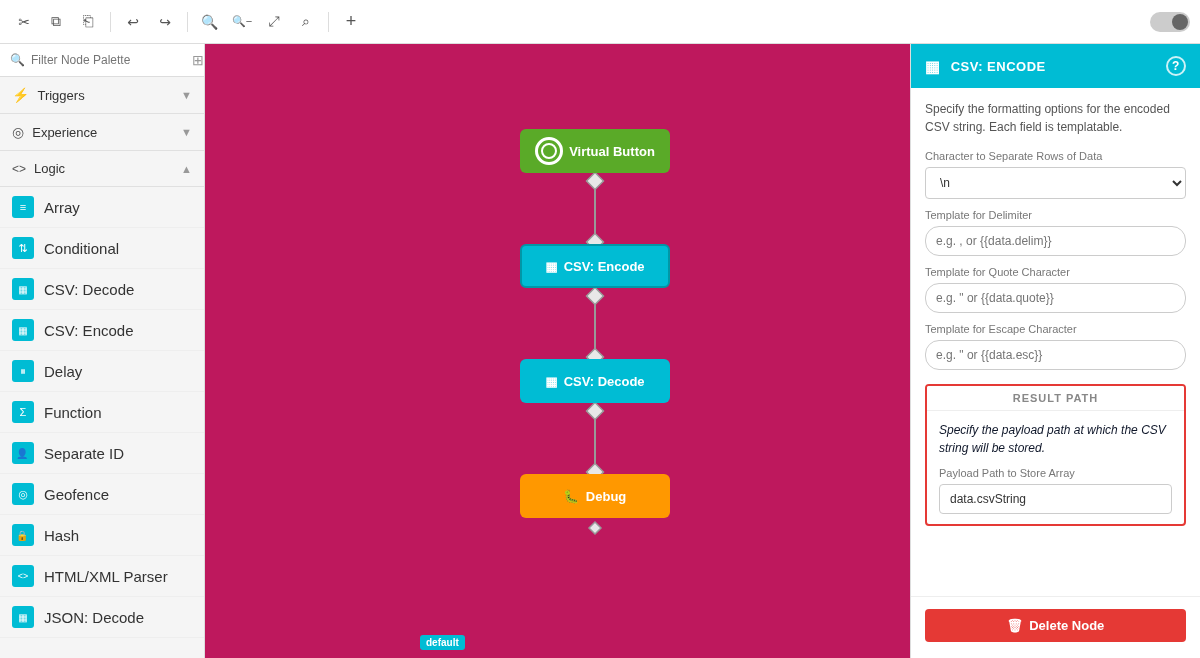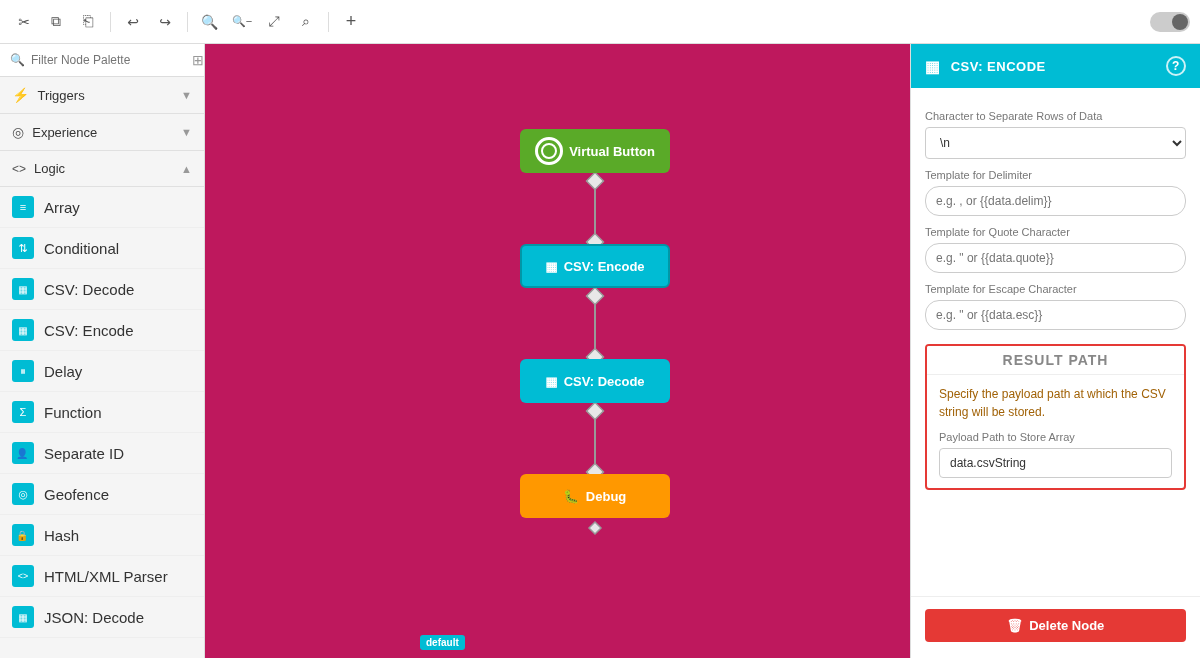--- a/index.html
+++ b/index.html
@@ -256,36 +256,37 @@
 
     
     .result-path-section {
       border: 2px solid #e53935;
       border-radius: 4px;
       margin-top: 14px;
       overflow: hidden;
     }
     .result-path-title {
       text-align: center;
-      font-size: 14px;
+      font-size: 11px;
       font-weight: 700;
       letter-spacing: 1px;
       color: #888;
       padding: 6px 0;
       border-bottom: 1px solid #eee;
       background: #fff;
     }
     .result-path-body {
       padding: 10px 12px;
     }
     .result-path-desc {
       font-size: 12px;
-      color: #a16207;
+      color: #0f172a;
       line-height: 1.5;
       margin-bottom: 10px;
+      font-style: italic;
     }
     .rp-input-filled {
       width: 100%;
       padding: 7px 10px;
       border: 1px solid #ccc;
       border-radius: 4px;
       font-size: 12px;
       color: #333;
     }
 
@@ -477,20 +478,21 @@
   </div>
 
   <div class="right-panel">
     <div class="right-panel-header">
       <span class="right-panel-header-icon">▦</span>
       <span>CSV: ENCODE</span>
       <div class="right-panel-help">?</div>
     </div>
 
     <div class="right-panel-body">
+      <p class="rp-description">Specify the formatting options for the encoded CSV string. Each field is templatable.</p>
 
       <div class="rp-field-label">Character to Separate Rows of Data</div>
       <select class="rp-select">
         <option>\n</option>
         <option>\r\n</option>
         <option>\r</option>
       </select>
 
       <div class="rp-field-label">Template for Delimiter</div>
       <input class="rp-input" type="text" placeholder="e.g. , or {{data.delim}}" style="">

